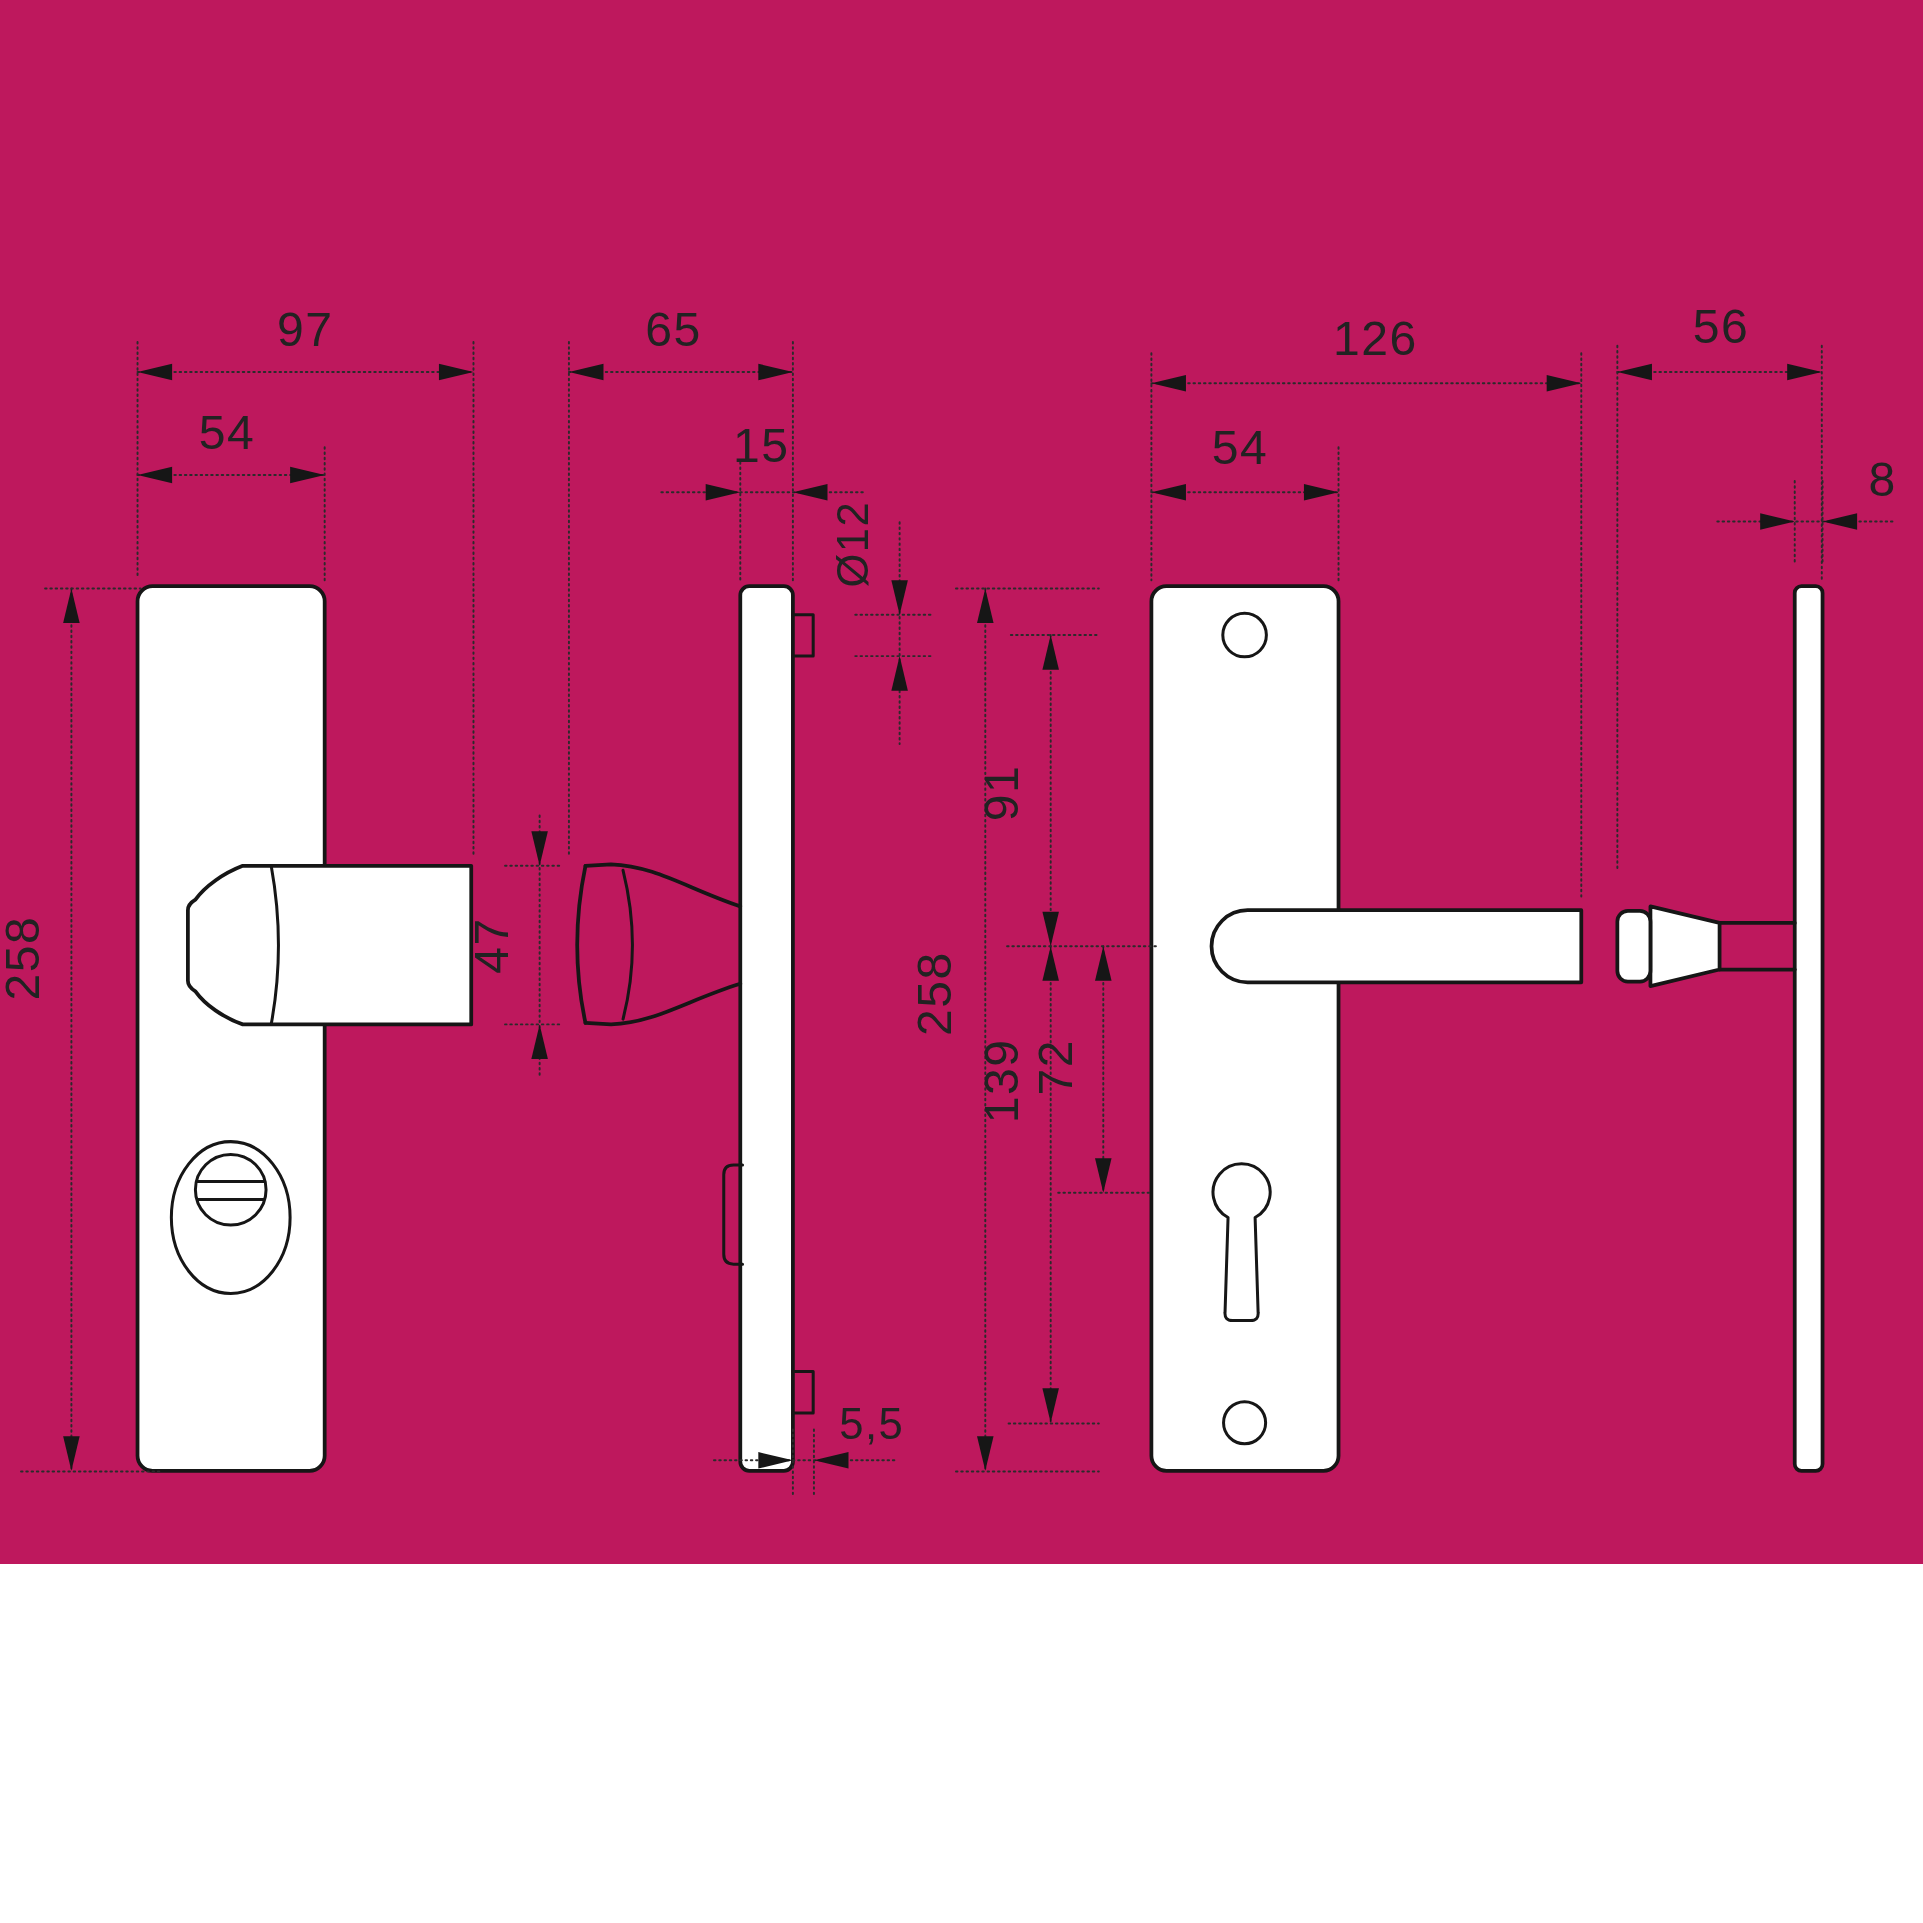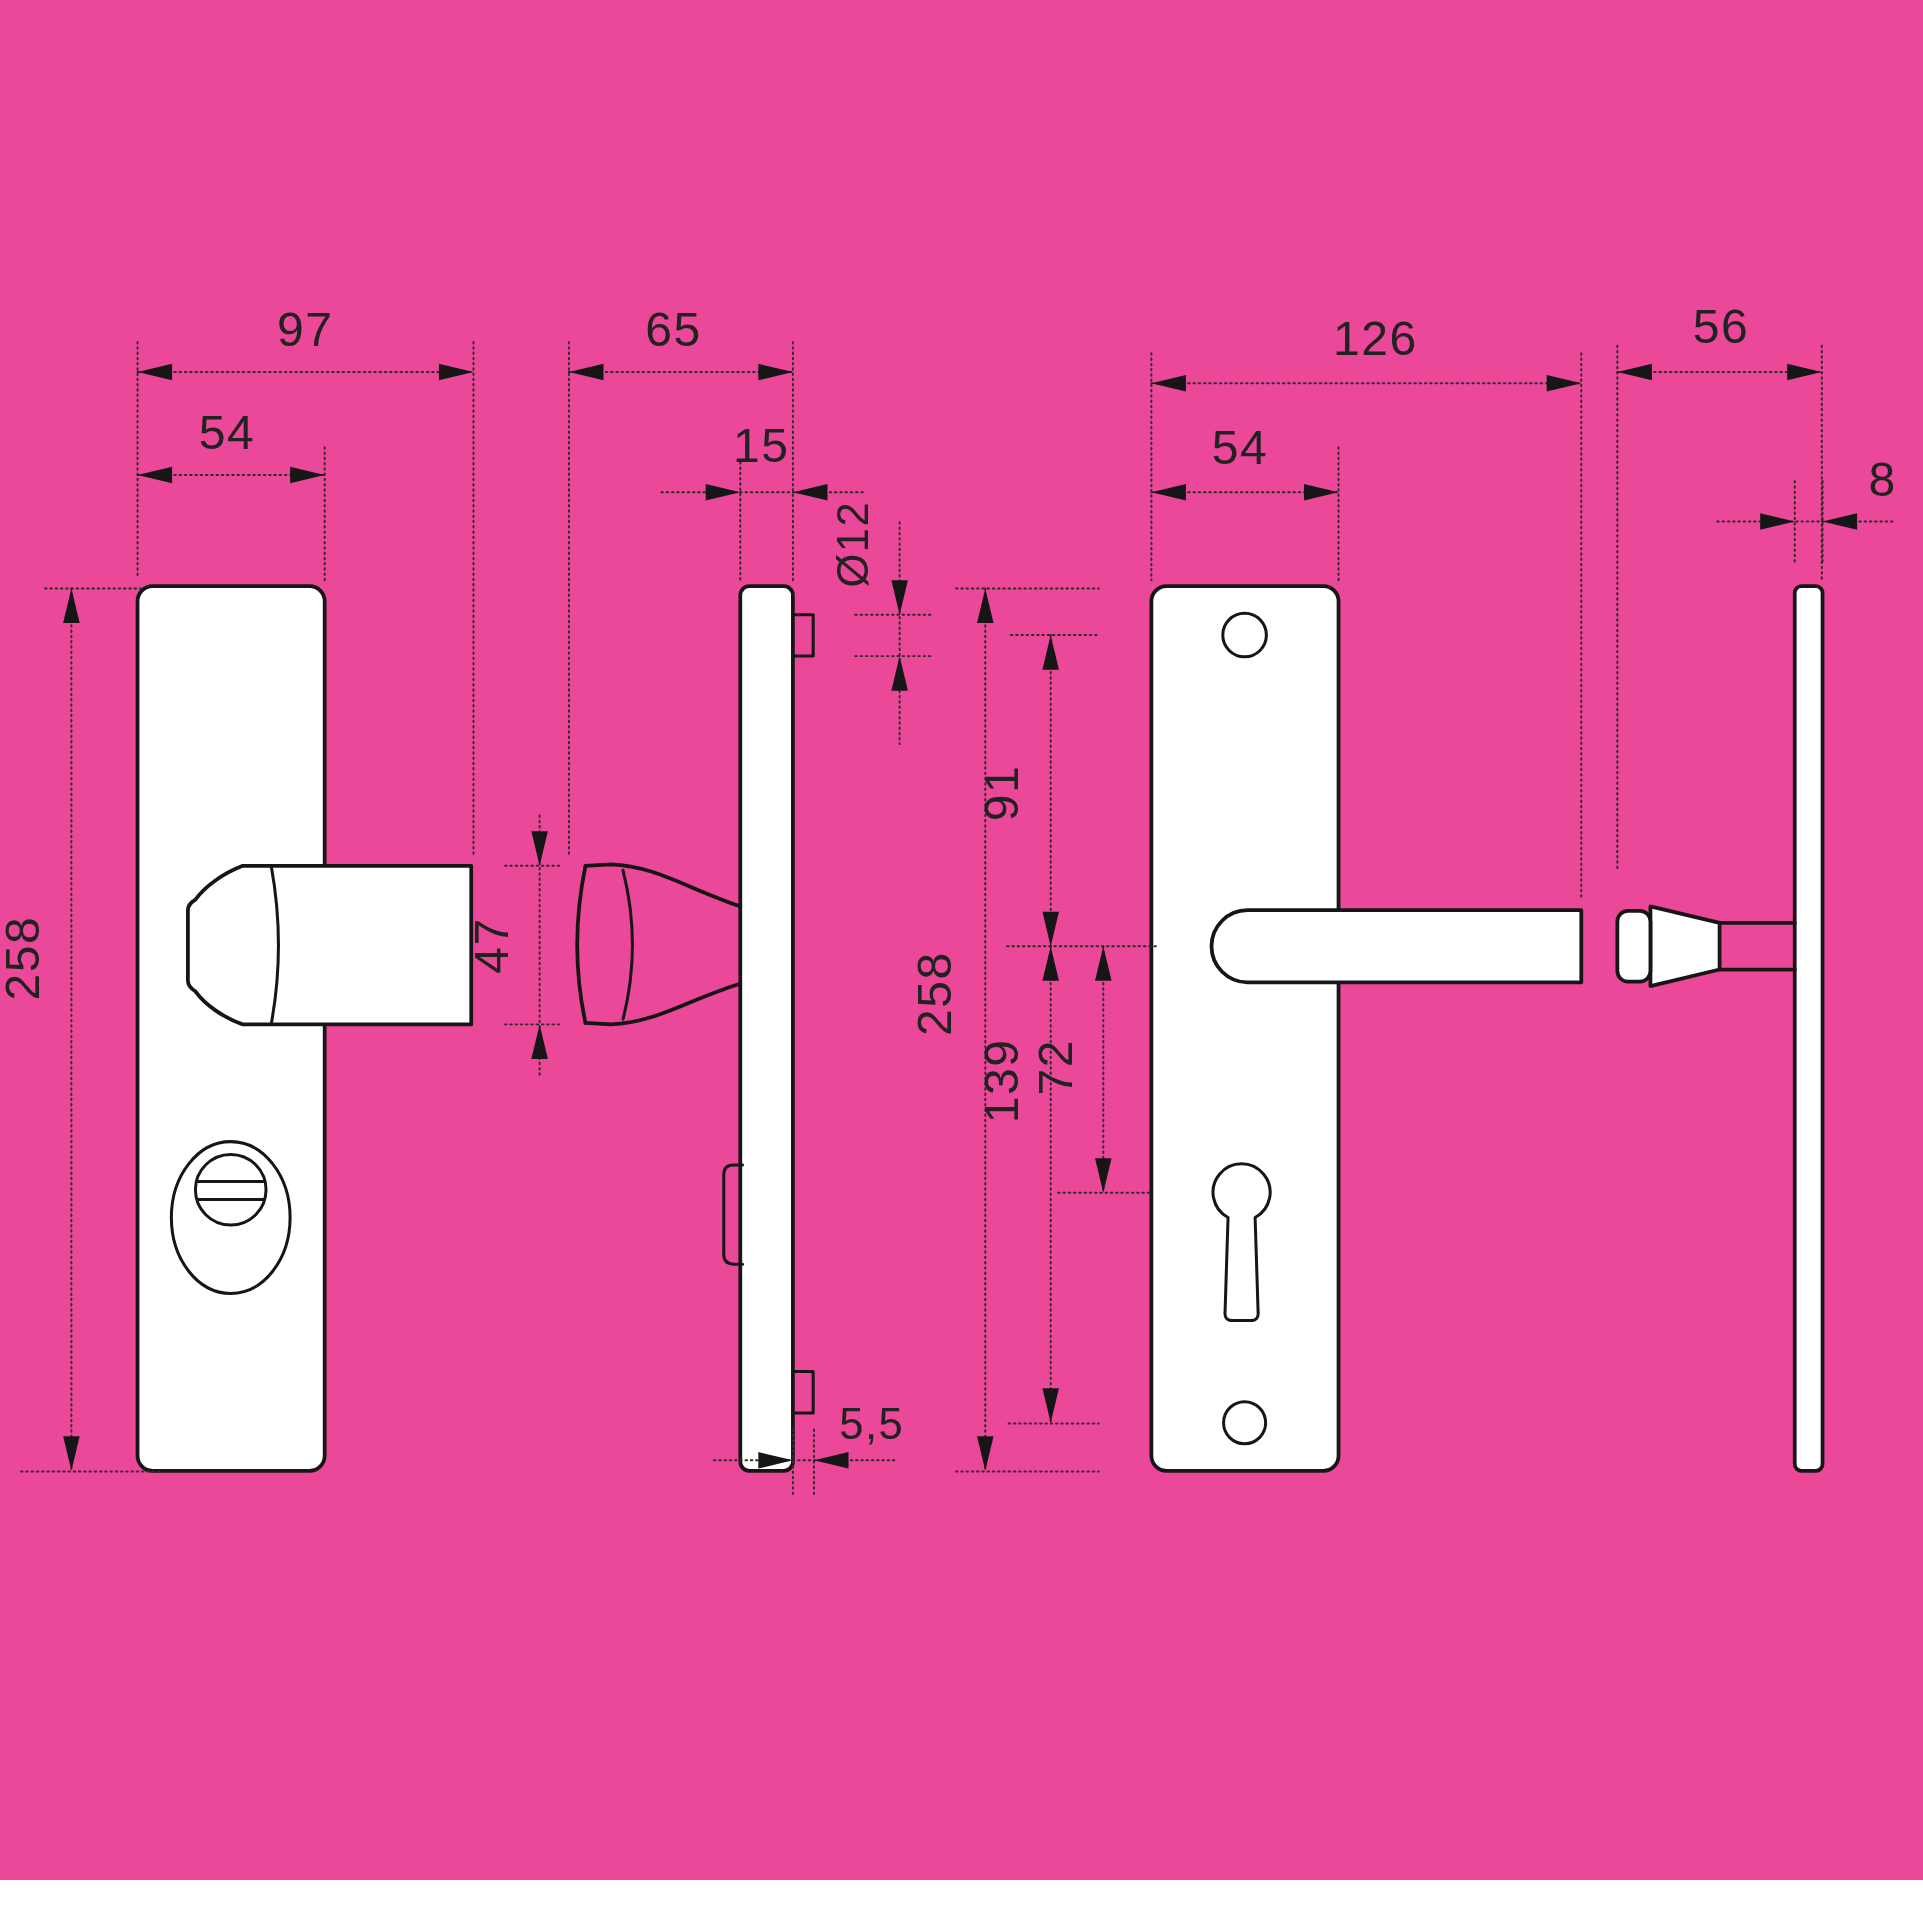--- a/index.html
+++ b/index.html
@@ -1,16 +1,16 @@
 <!DOCTYPE html>
 <html style="font-size:12px"><head>
 <meta charset="utf-8">
 <style>
   html,body{margin:0;padding:0;background:#ffffff;}
-  .stage{width:1924px;height:1880px;background:#ec4899;position:relative;font-family:"Liberation Sans",sans-serif;}
+  .stage{width:1924px;height:1564px;background:#be185d;position:relative;font-family:"Liberation Sans",sans-serif;}
   svg{display:block;}
   .outline{fill:none;stroke:#161616;stroke-width:5;stroke-linejoin:round;stroke-linecap:round;}
   .outline-fill{fill:#ffffff;stroke:#161616;stroke-width:5;stroke-linejoin:round;stroke-linecap:round;}
   .thin{fill:none;stroke:#161616;stroke-width:4;stroke-linejoin:round;stroke-linecap:round;}
   .dim{fill:none;stroke:#2b2b2b;stroke-width:2.6;stroke-dasharray:2 5;stroke-linecap:round;}
   .arrow{fill:#161616;stroke:none;}
   .dimtext{fill:#222222;font-family:"Liberation Sans",sans-serif;font-size:64px;letter-spacing:2px;}
   .dimtext.small{font-size:58px;}
 </style>
 </head>

